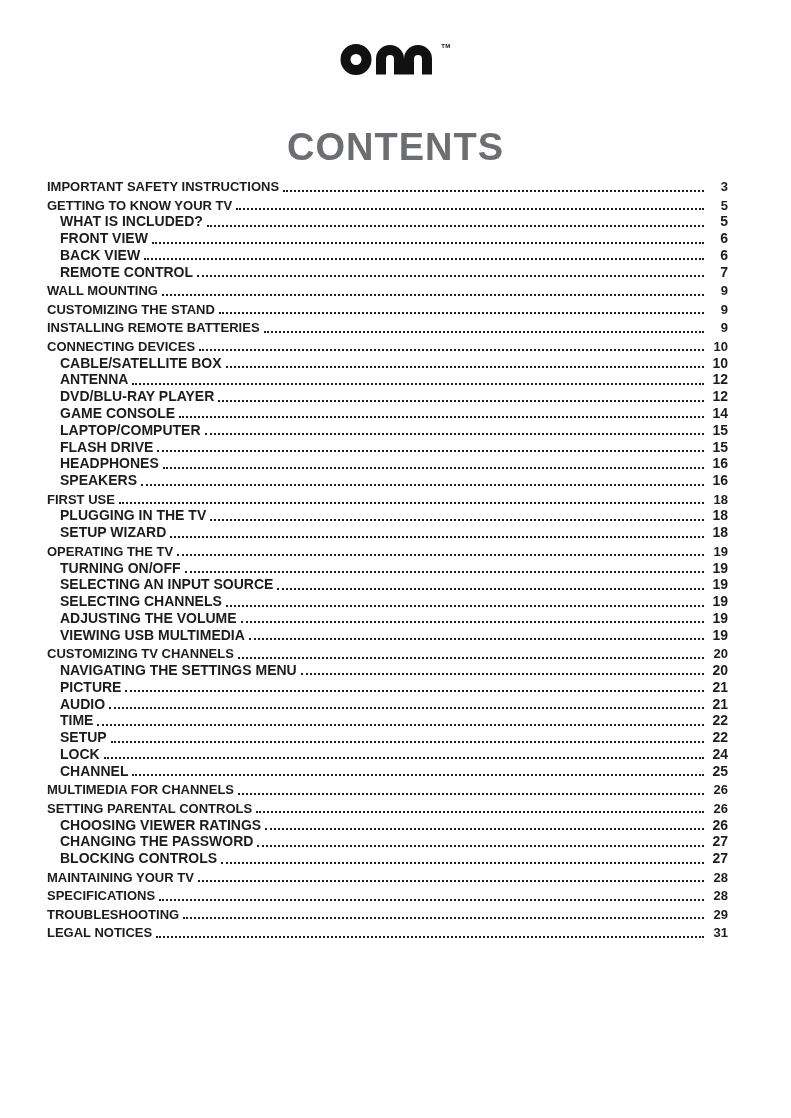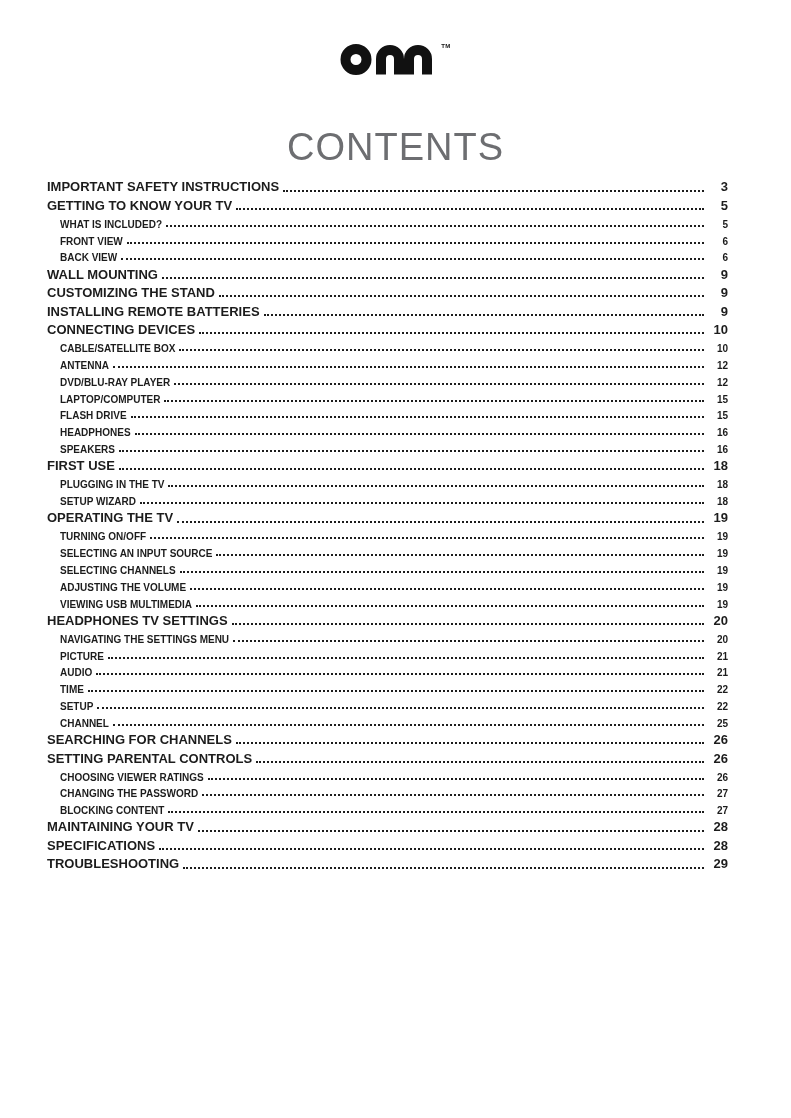--- a/index.html
+++ b/index.html
@@ -38,21 +38,21 @@
   }
   
   .contents-title {
     position: absolute;
     top: 128px;
     left: 0;
     width: 100%;
     text-align: center;
     font-size: 38px;
     line-height: 1;
-    font-weight: 400;
+    font-weight: 700;
     color: #6d6e71;
     letter-spacing: 1px;
     margin: 0;
   }
   
   .toc {
     position: absolute;
     top: 176px;
     left: 47px;
     width: 681px;
@@ -64,21 +64,21 @@
     font-weight: bold;
     box-sizing: border-box;
     cursor: pointer;
   }
   .toc-row.lvl1 {
     height: 18.5px;
     font-size: 13px;
   }
   .toc-row.lvl2 {
     height: 16.8px;
-    font-size: 10px;
+    font-size: 14px;
     padding-left: 13px;
   }
   .toc-label {
     white-space: nowrap;
     line-height: 1.1;
   }
   .toc-leader {
     flex: 1;
     height: 0;
     border-bottom: 2px dotted #1c1c1c;
@@ -134,20 +134,25 @@
     <span class="toc-leader"></span>
     <span class="toc-page">6</span>
   </div>
 
   <div class="toc-row lvl2">
     <span class="toc-label">BACK VIEW</span>
     <span class="toc-leader"></span>
     <span class="toc-page">6</span>
   </div>
 
+  <div class="toc-row lvl2">
+    <span class="toc-label">REMOTE CONTROL</span>
+    <span class="toc-leader"></span>
+    <span class="toc-page">7</span>
+  </div>
 
   <div class="toc-row lvl1">
     <span class="toc-label">WALL MOUNTING</span>
     <span class="toc-leader"></span>
     <span class="toc-page">9</span>
   </div>
 
   <div class="toc-row lvl1">
     <span class="toc-label">CUSTOMIZING THE STAND</span>
     <span class="toc-leader"></span>
@@ -177,20 +182,25 @@
     <span class="toc-leader"></span>
     <span class="toc-page">12</span>
   </div>
 
   <div class="toc-row lvl2">
     <span class="toc-label">DVD/BLU-RAY PLAYER</span>
     <span class="toc-leader"></span>
     <span class="toc-page">12</span>
   </div>
 
+  <div class="toc-row lvl2">
+    <span class="toc-label">GAME CONSOLE</span>
+    <span class="toc-leader"></span>
+    <span class="toc-page">14</span>
+  </div>
 
   <div class="toc-row lvl2">
     <span class="toc-label">LAPTOP/COMPUTER</span>
     <span class="toc-leader"></span>
     <span class="toc-page">15</span>
   </div>
 
   <div class="toc-row lvl2">
     <span class="toc-label">FLASH DRIVE</span>
     <span class="toc-leader"></span>
@@ -258,21 +268,21 @@
     <span class="toc-page">19</span>
   </div>
 
   <div class="toc-row lvl2">
     <span class="toc-label">VIEWING USB MULTIMEDIA</span>
     <span class="toc-leader"></span>
     <span class="toc-page">19</span>
   </div>
 
   <div class="toc-row lvl1">
-    <span class="toc-label">HEADPHONES TV SETTINGS</span>
+    <span class="toc-label">CUSTOMIZING TV CHANNELS</span>
     <span class="toc-leader"></span>
     <span class="toc-page">20</span>
   </div>
 
   <div class="toc-row lvl2">
     <span class="toc-label">NAVIGATING THE SETTINGS MENU</span>
     <span class="toc-leader"></span>
     <span class="toc-page">20</span>
   </div>
 
@@ -293,29 +303,34 @@
     <span class="toc-leader"></span>
     <span class="toc-page">22</span>
   </div>
 
   <div class="toc-row lvl2">
     <span class="toc-label">SETUP</span>
     <span class="toc-leader"></span>
     <span class="toc-page">22</span>
   </div>
 
+  <div class="toc-row lvl2">
+    <span class="toc-label">LOCK</span>
+    <span class="toc-leader"></span>
+    <span class="toc-page">24</span>
+  </div>
 
   <div class="toc-row lvl2">
     <span class="toc-label">CHANNEL</span>
     <span class="toc-leader"></span>
     <span class="toc-page">25</span>
   </div>
 
   <div class="toc-row lvl1">
-    <span class="toc-label">SEARCHING FOR CHANNELS</span>
+    <span class="toc-label">MULTIMEDIA FOR CHANNELS</span>
     <span class="toc-leader"></span>
     <span class="toc-page">26</span>
   </div>
 
   <div class="toc-row lvl1">
     <span class="toc-label">SETTING PARENTAL CONTROLS</span>
     <span class="toc-leader"></span>
     <span class="toc-page">26</span>
   </div>
 
@@ -325,21 +340,21 @@
     <span class="toc-page">26</span>
   </div>
 
   <div class="toc-row lvl2">
     <span class="toc-label">CHANGING THE PASSWORD</span>
     <span class="toc-leader"></span>
     <span class="toc-page">27</span>
   </div>
 
   <div class="toc-row lvl2">
-    <span class="toc-label">BLOCKING CONTENT</span>
+    <span class="toc-label">BLOCKING CONTROLS</span>
     <span class="toc-leader"></span>
     <span class="toc-page">27</span>
   </div>
 
   <div class="toc-row lvl1">
     <span class="toc-label">MAINTAINING YOUR TV</span>
     <span class="toc-leader"></span>
     <span class="toc-page">28</span>
   </div>
 
@@ -348,15 +363,20 @@
     <span class="toc-leader"></span>
     <span class="toc-page">28</span>
   </div>
 
   <div class="toc-row lvl1">
     <span class="toc-label">TROUBLESHOOTING</span>
     <span class="toc-leader"></span>
     <span class="toc-page">29</span>
   </div>
 
+  <div class="toc-row lvl1">
+    <span class="toc-label">LEGAL NOTICES</span>
+    <span class="toc-leader"></span>
+    <span class="toc-page">31</span>
+  </div>
 </div>
 
 </div>
 
 </body></html>

